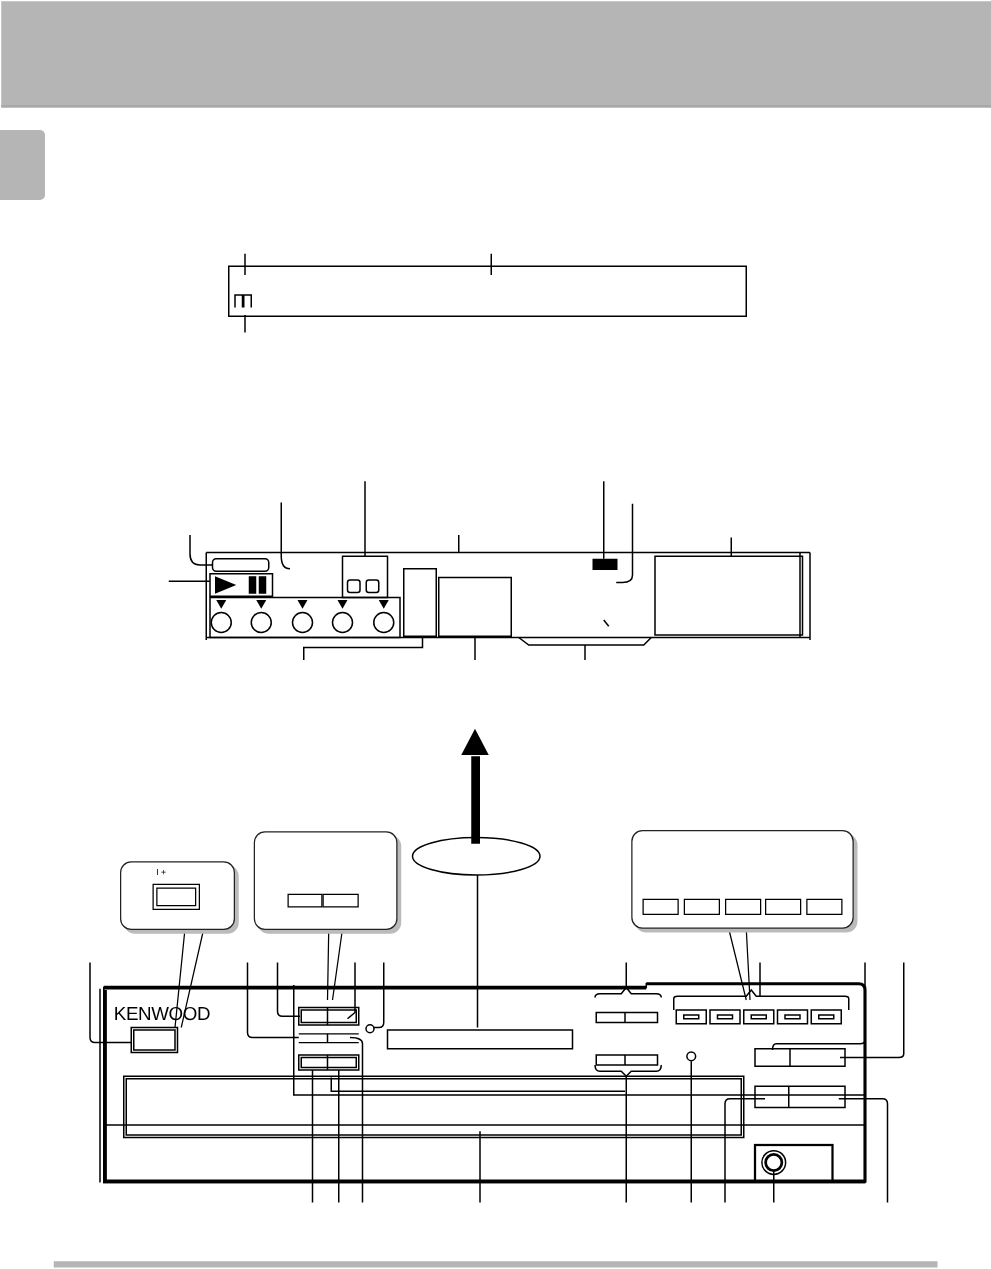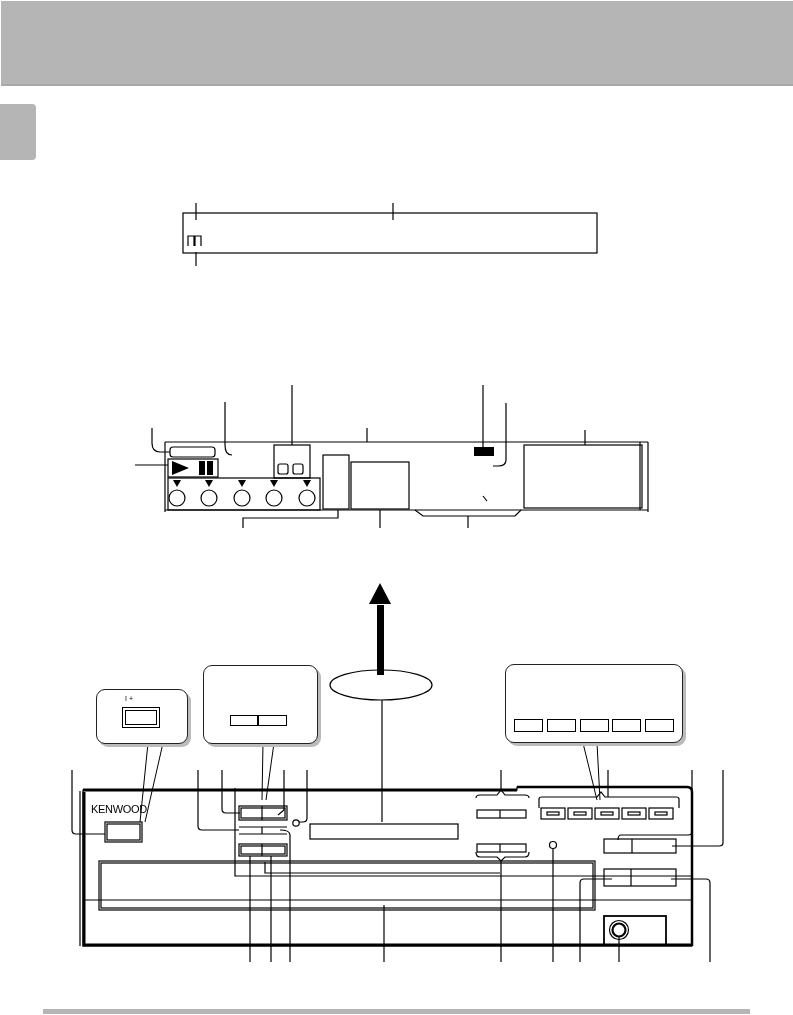--- a/index.html
+++ b/index.html
@@ -2,21 +2,21 @@
 <html><head>
 <meta charset="utf-8">
 <style>
   html,body{margin:0;padding:0;background:#fff;}
   body{width:793px;height:1015px;position:relative;overflow:hidden;font-family:"Liberation Sans",sans-serif;}
   .abs{position:absolute;box-sizing:border-box;}
   .header-band{left:1px;top:1px;width:792px;height:85px;background:#b5b5b5;border-bottom:2px solid #a8a8a8;}
   .side-tab{left:0;top:104px;width:36px;height:56px;background:#b5b5b5;border-radius:0 4px 4px 0;}
   .footer-rule{left:43px;top:1009px;width:707px;height:5px;background:#b5b5b5;}
   svg.lines{position:absolute;left:0;top:0;}
-  .brand{font-size:11px;letter-spacing:-0.3px;color:#000;}
+  .brand{font-size:15px;letter-spacing:-0.3px;color:#000;}
   .power-mark{font-size:7px;color:#000;}
   .callout{border:1.2px solid #222;border-radius:9px;background:#fff;box-shadow:3px 3px 0 #bbb;}
 </style>
 </head>
 <body>
 
 <div class="abs header-band"></div>
 <div class="abs side-tab"></div>
 <div class="abs footer-rule"></div>
 

